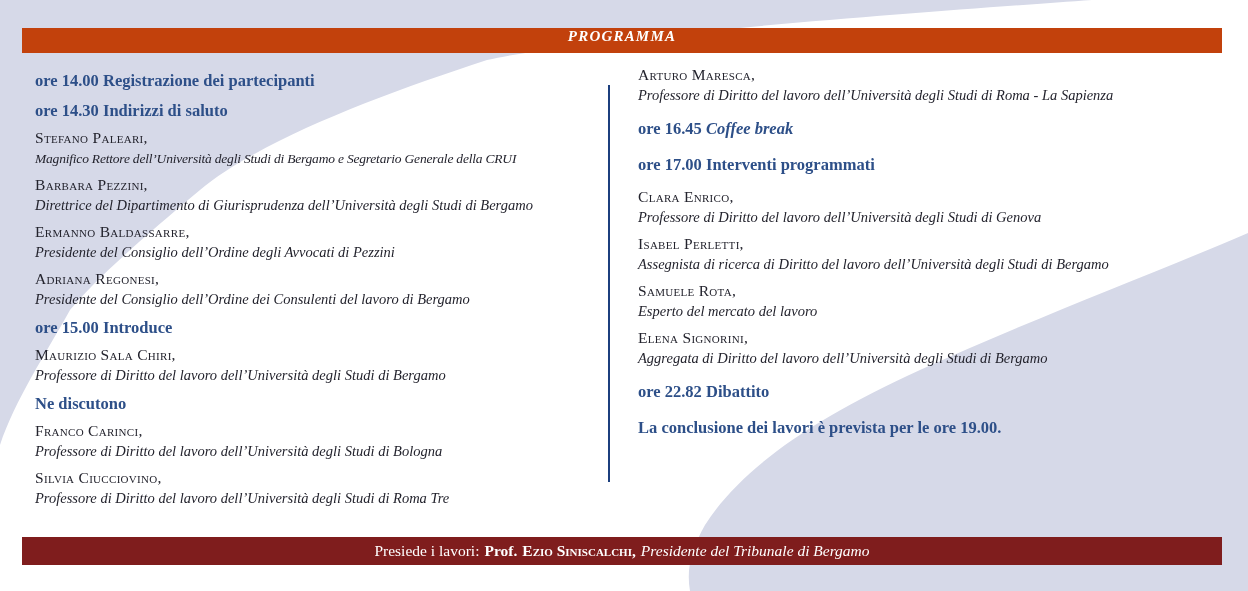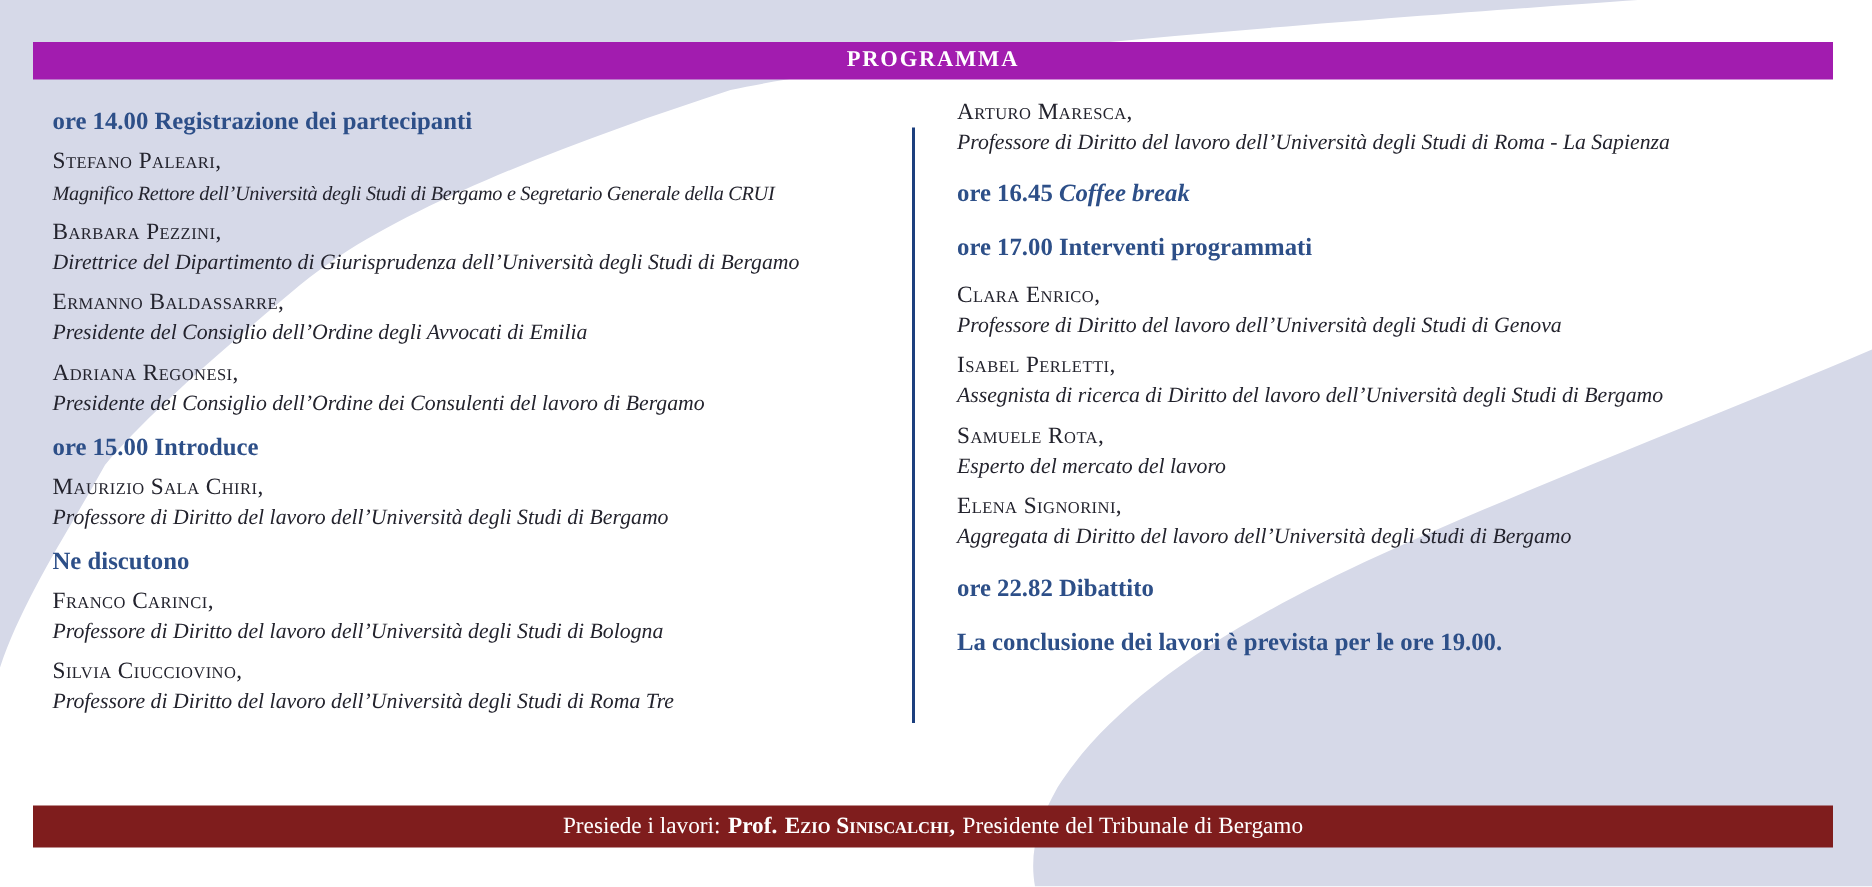--- a/index.html
+++ b/index.html
@@ -4,33 +4,33 @@
 <style>
   html,body{margin:0;padding:0;}
   body{
     width:1248px;height:591px;overflow:hidden;position:relative;
     background:#ffffff;
     font-family:"Liberation Serif","DejaVu Serif",serif;
   }
   #bg{position:absolute;left:0;top:0;width:1248px;height:591px;}
   .header-bar{
     position:absolute;left:22px;top:28px;width:1200px;height:25px;
-    background:#a21caf;color:#ffffff;
-    display:flex;align-items:center;justify-content:center;
-    font-weight:bold;font-size:15px;letter-spacing:1.2px;
+    background:#c2410c;color:#ffffff;
+    display:flex;justify-content:center;
+    font-weight:bold;font-size:15px;letter-spacing:1.2px;font-style:italic;
   }
   .footer-bar{
     position:absolute;left:22px;top:537px;width:1200px;height:28px;
     background:#7f1d1d;color:#ffffff;
     display:flex;align-items:center;justify-content:center;
     font-size:15.5px;white-space:nowrap;
   }
   .footer-bar span{display:inline-block;margin-right:5px;}
   .footer-bar .b{font-weight:bold;}
-  .footer-bar .i{margin-right:0;}
+  .footer-bar .i{font-style:italic;margin-right:0;}
   .sc{font-variant:small-caps;}
   .column{position:absolute;top:64px;}
   .col-left{left:35px;width:575px;}
   .col-right{left:638px;width:600px;}
   .divider{
     position:absolute;left:608px;top:85px;width:2px;height:397px;
     background:#1c3f7e;
   }
   .item-heading{
     color:#2d4f88;font-weight:bold;font-size:16.5px;line-height:26px;
@@ -58,31 +58,32 @@
   <path d="M 0,0 L 1092,0 C 950,10 600,35 487,60 C 380,95 260,140 200,190 C 140,240 95,280 70,310 C 45,355 15,400 0,445 Z" fill="#d6d9e8"></path>
   <path d="M 1248,233 C 1150,275 1030,320 920,370 C 810,420 740,470 705,525 C 692,548 686,568 690,591 L 1248,591 Z" fill="#d6d9e8"></path>
 </svg>
 
 <div class="header-bar">
   <span>PROGRAMMA</span>
 </div>
 
 <div class="column col-left">
     <div class="item-heading">ore 14.00 Registrazione dei partecipanti</div>
+    <div class="item-heading">ore 14.30 Indirizzi di saluto</div>
     <div class="item-person">
       <div class="person-name sc">Stefano Paleari,</div>
       <div class="person-role condensed">Magnifico Rettore dell’Università degli Studi di Bergamo e Segretario Generale della CRUI</div>
     </div>
     <div class="item-person">
       <div class="person-name sc">Barbara Pezzini,</div>
       <div class="person-role">Direttrice del Dipartimento di Giurisprudenza dell’Università degli Studi di Bergamo</div>
     </div>
     <div class="item-person">
       <div class="person-name sc">Ermanno Baldassarre,</div>
-      <div class="person-role">Presidente del Consiglio dell’Ordine degli Avvocati di Emilia</div>
+      <div class="person-role">Presidente del Consiglio dell’Ordine degli Avvocati di Pezzini</div>
     </div>
     <div class="item-person">
       <div class="person-name sc">Adriana Regonesi,</div>
       <div class="person-role">Presidente del Consiglio dell’Ordine dei Consulenti del lavoro di Bergamo</div>
     </div>
     <div class="item-heading">ore 15.00 Introduce</div>
     <div class="item-person">
       <div class="person-name sc">Maurizio Sala Chiri,</div>
       <div class="person-role">Professore di Diritto del lavoro dell’Università degli Studi di Bergamo</div>
     </div>

